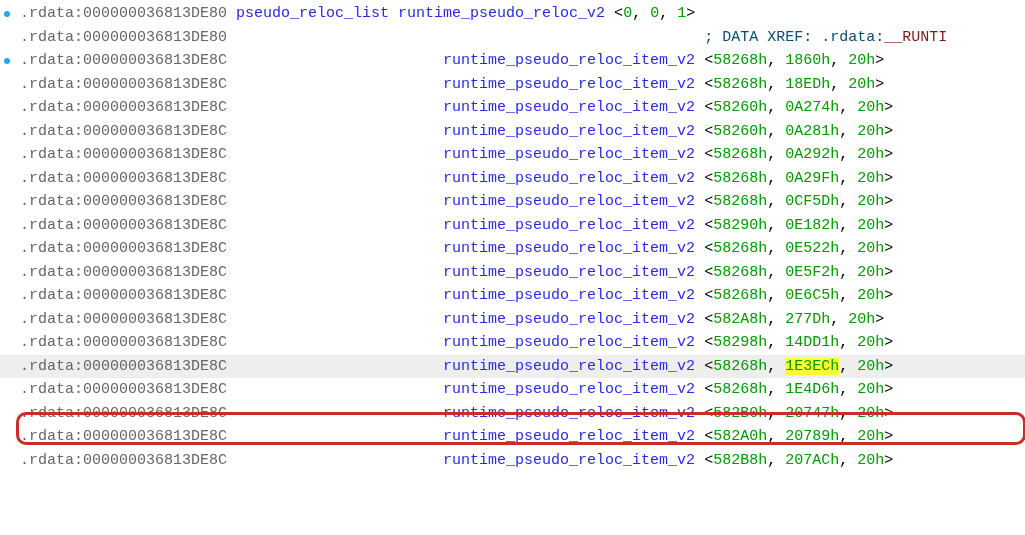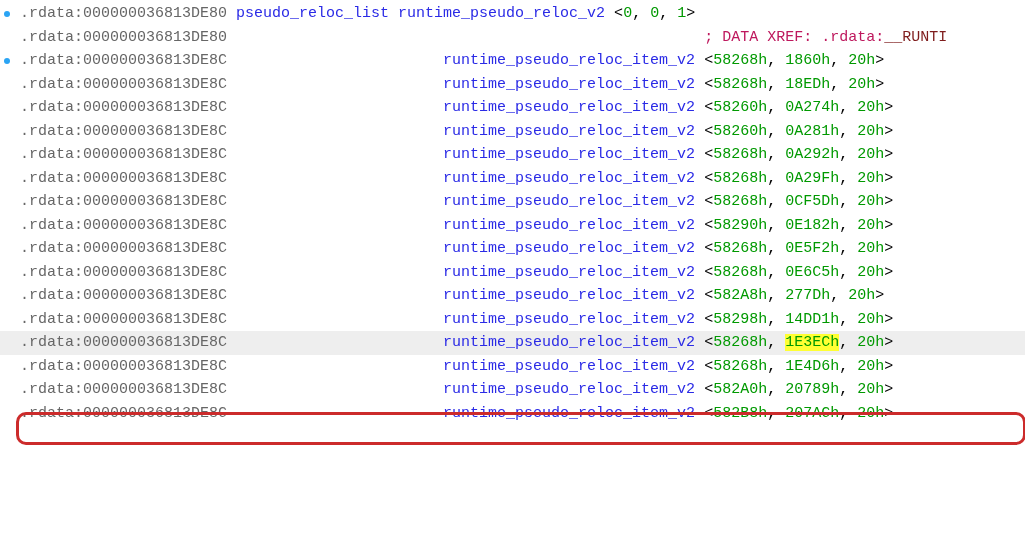--- a/index.html
+++ b/index.html
@@ -35,21 +35,21 @@
     transform: translateY(-50%);
     width: 6px;
     height: 6px;
     border-radius: 50%;
     background: #2aa4f4;
   }
   .c-seg   { color: #666666; }
   .c-type  { color: #2a2ae6; }
   .c-num   { color: #009900; }
   .c-punct { color: #000000; }
-  .c-cmnt  { color: #be185d; }
+  .c-cmnt  { color: #0c4a6e; }
   .c-name  { color: #7f1d1d; }
 
   .sel-row {
     background: #eeeeee;
   }
   .hl-yellow {
     background: #ffff33;
     margin-top: 16px;
   }
   .marker {
@@ -93,37 +93,43 @@
     <div class="row">
       <span class="row-content"><span class="c-seg">.rdata:000000036813DE8C                        </span><span class="c-type">runtime_pseudo_reloc_item_v2 </span><span class="c-punct">&lt;</span><span class="c-num">58268h</span><span class="c-punct">, </span><span class="c-num">0A29Fh</span><span class="c-punct">, </span><span class="c-num">20h</span><span class="c-punct">&gt;</span></span>
     </div>
     <div class="row">
       <span class="row-content"><span class="c-seg">.rdata:000000036813DE8C                        </span><span class="c-type">runtime_pseudo_reloc_item_v2 </span><span class="c-punct">&lt;</span><span class="c-num">58268h</span><span class="c-punct">, </span><span class="c-num">0CF5Dh</span><span class="c-punct">, </span><span class="c-num">20h</span><span class="c-punct">&gt;</span></span>
     </div>
     <div class="row">
       <span class="row-content"><span class="c-seg">.rdata:000000036813DE8C                        </span><span class="c-type">runtime_pseudo_reloc_item_v2 </span><span class="c-punct">&lt;</span><span class="c-num">58290h</span><span class="c-punct">, </span><span class="c-num">0E182h</span><span class="c-punct">, </span><span class="c-num">20h</span><span class="c-punct">&gt;</span></span>
     </div>
     <div class="row">
+      <span class="row-content"><span class="c-seg">.rdata:000000036813DE8C                        </span><span class="c-type">runtime_pseudo_reloc_item_v2 </span><span class="c-punct">&lt;</span><span class="c-num">58268h</span><span class="c-punct">, </span><span class="c-num">0E522h</span><span class="c-punct">, </span><span class="c-num">20h</span><span class="c-punct">&gt;</span></span>
+    </div>
+    <div class="row">
       <span class="row-content"><span class="c-seg">.rdata:000000036813DE8C                        </span><span class="c-type">runtime_pseudo_reloc_item_v2 </span><span class="c-punct">&lt;</span><span class="c-num">58268h</span><span class="c-punct">, </span><span class="c-num">0E5F2h</span><span class="c-punct">, </span><span class="c-num">20h</span><span class="c-punct">&gt;</span></span>
     </div>
     <div class="row">
       <span class="row-content"><span class="c-seg">.rdata:000000036813DE8C                        </span><span class="c-type">runtime_pseudo_reloc_item_v2 </span><span class="c-punct">&lt;</span><span class="c-num">58268h</span><span class="c-punct">, </span><span class="c-num">0E6C5h</span><span class="c-punct">, </span><span class="c-num">20h</span><span class="c-punct">&gt;</span></span>
     </div>
     <div class="row">
       <span class="row-content"><span class="c-seg">.rdata:000000036813DE8C                        </span><span class="c-type">runtime_pseudo_reloc_item_v2 </span><span class="c-punct">&lt;</span><span class="c-num">582A8h</span><span class="c-punct">, </span><span class="c-num">277Dh</span><span class="c-punct">, </span><span class="c-num">20h</span><span class="c-punct">&gt;</span></span>
     </div>
     <div class="row">
       <span class="row-content"><span class="c-seg">.rdata:000000036813DE8C                        </span><span class="c-type">runtime_pseudo_reloc_item_v2 </span><span class="c-punct">&lt;</span><span class="c-num">58298h</span><span class="c-punct">, </span><span class="c-num">14DD1h</span><span class="c-punct">, </span><span class="c-num">20h</span><span class="c-punct">&gt;</span></span>
     </div>
     <div class="row sel-row">
       <span class="row-content"><span class="c-seg">.rdata:000000036813DE8C                        </span><span class="c-type">runtime_pseudo_reloc_item_v2 </span><span class="c-punct">&lt;</span><span class="c-num">58268h</span><span class="c-punct">, </span><span class="c-num hl-yellow">1E3ECh</span><span class="c-punct">, </span><span class="c-num">20h</span><span class="c-punct">&gt;</span></span>
     </div>
     <div class="row">
       <span class="row-content"><span class="c-seg">.rdata:000000036813DE8C                        </span><span class="c-type">runtime_pseudo_reloc_item_v2 </span><span class="c-punct">&lt;</span><span class="c-num">58268h</span><span class="c-punct">, </span><span class="c-num">1E4D6h</span><span class="c-punct">, </span><span class="c-num">20h</span><span class="c-punct">&gt;</span></span>
     </div>
     <div class="row">
+      <span class="row-content"><span class="c-seg">.rdata:000000036813DE8C                        </span><span class="c-type">runtime_pseudo_reloc_item_v2 </span><span class="c-punct">&lt;</span><span class="c-num">582B0h</span><span class="c-punct">, </span><span class="c-num">20747h</span><span class="c-punct">, </span><span class="c-num">20h</span><span class="c-punct">&gt;</span></span>
+    </div>
+    <div class="row">
       <span class="row-content"><span class="c-seg">.rdata:000000036813DE8C                        </span><span class="c-type">runtime_pseudo_reloc_item_v2 </span><span class="c-punct">&lt;</span><span class="c-num">582A0h</span><span class="c-punct">, </span><span class="c-num">20789h</span><span class="c-punct">, </span><span class="c-num">20h</span><span class="c-punct">&gt;</span></span>
     </div>
     <div class="row">
       <span class="row-content"><span class="c-seg">.rdata:000000036813DE8C                        </span><span class="c-type">runtime_pseudo_reloc_item_v2 </span><span class="c-punct">&lt;</span><span class="c-num">582B8h</span><span class="c-punct">, </span><span class="c-num">207ACh</span><span class="c-punct">, </span><span class="c-num">20h</span><span class="c-punct">&gt;</span></span>
     </div>
   </div>
 <div class="marker"></div>
 
 </body></html>

